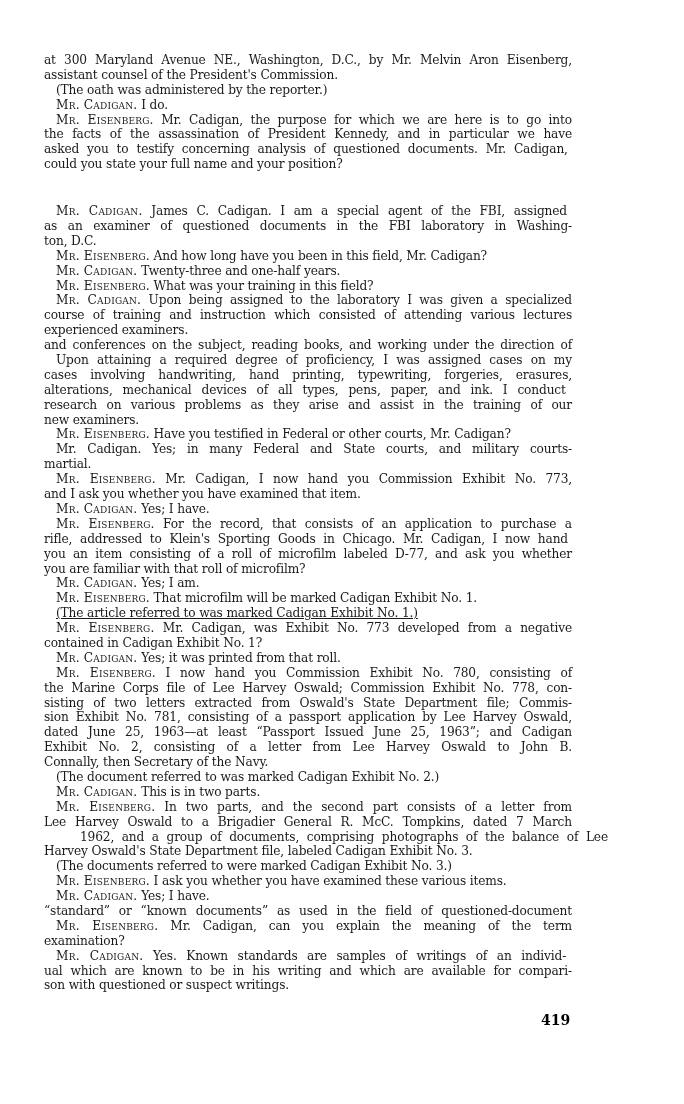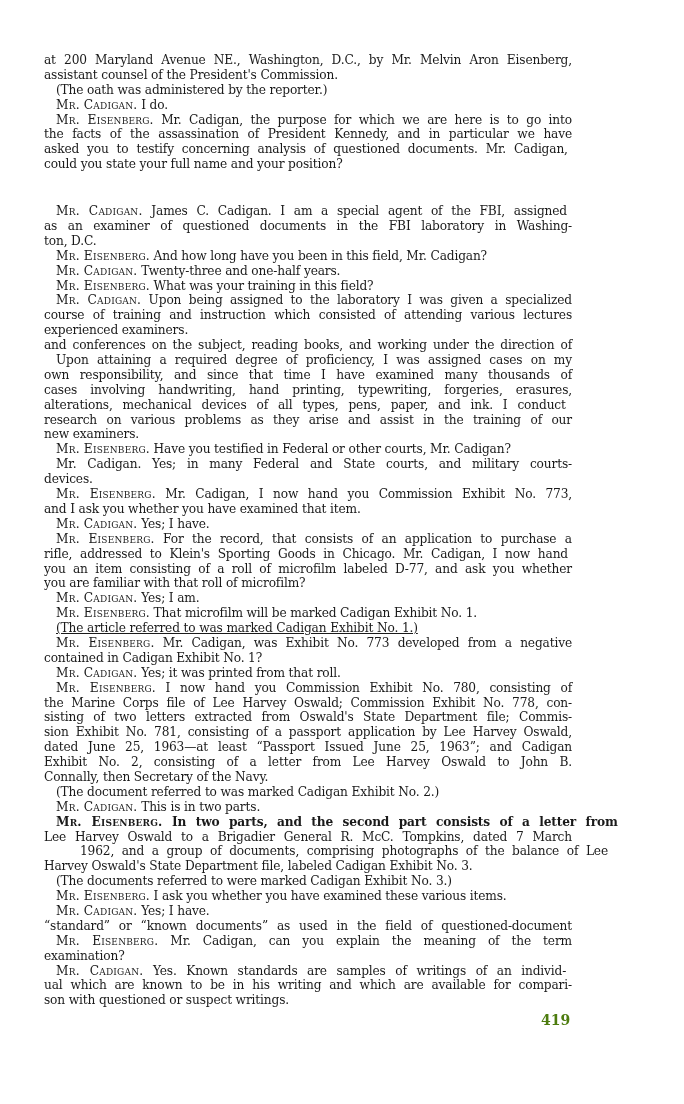--- a/index.html
+++ b/index.html
@@ -43,54 +43,53 @@
     font-variant: small-caps;
     letter-spacing: 0.2px;
   }
   .page-number {
     position: absolute;
     left: 541px;
     top: 1012px;
     font-family: "DejaVu Serif", "Liberation Serif", serif;
     font-weight: bold;
     font-size: 14px;
-    color: #4d7c0f;
+    color: #000000;
   }
 </style>
 </head>
 <body>
 
 <div class="page" id="page">
-    <div class="line" style="white-space: nowrap; text-align: left; text-align-last: left; word-spacing: 4.44744px;"><span>at 200 Maryland Avenue NE., Washington, D.C., by Mr. Melvin Aron Eisenberg,</span></div>
+    <div class="line" style="white-space: nowrap; text-align: left; text-align-last: left; word-spacing: 4.44744px;"><span>at 300 Maryland Avenue NE., Washington, D.C., by Mr. Melvin Aron Eisenberg,</span></div>
     <div class="line last" style="white-space: nowrap; text-align: left; text-align-last: left;"><span>assistant counsel of the President's Commission.</span></div>
     <div class="line indent last" style="white-space: nowrap; text-align: left; text-align-last: left;"><span>(The oath was administered by the reporter.)</span></div>
     <div class="line indent last" style="white-space: nowrap; text-align: left; text-align-last: left;"><span class="speaker">Mr. Cadigan.</span><span> I do.</span></div>
     <div class="line indent" style="white-space: nowrap; text-align: left; text-align-last: left; word-spacing: 3.77455px;"><span class="speaker">Mr. Eisenberg.</span><span> Mr. Cadigan, the purpose for which we are here is to go into</span></div>
     <div class="line" style="white-space: nowrap; text-align: left; text-align-last: left; word-spacing: 4.95182px;"><span>the facts of the assassination of President Kennedy, and in particular we have</span></div>
     <div class="line" style="white-space: nowrap; text-align: left; text-align-last: left; word-spacing: 4.1804px;"><span>asked you to testify concerning analysis of questioned documents.  Mr. Cadigan,</span></div>
     <div class="line last" style="white-space: nowrap; text-align: left; text-align-last: left;"><span>could you state your full name and your position?</span></div>
     <div class="line indent" style="white-space: nowrap; text-align: left; text-align-last: left; word-spacing: 5.05134px; margin-top: 32px;"><span class="speaker">Mr. Cadigan.</span><span> James C. Cadigan.  I am a special agent of the FBI, assigned</span></div>
     <div class="line" style="white-space: nowrap; text-align: left; text-align-last: left; word-spacing: 6.8892px;"><span>as an examiner of questioned documents in the FBI laboratory in Washing-</span></div>
     <div class="line last" style="white-space: nowrap; text-align: left; text-align-last: left;"><span>ton, D.C.</span></div>
     <div class="line indent last" style="white-space: nowrap; text-align: left; text-align-last: left;"><span class="speaker">Mr. Eisenberg.</span><span> And how long have you been in this field, Mr. Cadigan?</span></div>
     <div class="line indent last" style="white-space: nowrap; text-align: left; text-align-last: left;"><span class="speaker">Mr. Cadigan.</span><span> Twenty-three and one-half years.</span></div>
     <div class="line indent last" style="white-space: nowrap; text-align: left; text-align-last: left;"><span class="speaker">Mr. Eisenberg.</span><span> What was your training in this field?</span></div>
     <div class="line indent" style="white-space: nowrap; text-align: left; text-align-last: left; word-spacing: 3.72266px;"><span class="speaker">Mr. Cadigan.</span><span> Upon being assigned to the laboratory I was given a specialized</span></div>
     <div class="line" style="white-space: nowrap; text-align: left; text-align-last: left; word-spacing: 4.67188px;"><span>course of training and instruction which consisted of attending various lectures</span></div>
     <div class="line last" style="white-space: nowrap; text-align: left; text-align-last: left;"><span>experienced examiners.</span></div>
     <div class="line" style="white-space: nowrap; text-align: left; text-align-last: left; word-spacing: 2.26693px;"><span>and conferences on the subject, reading books, and working under the direction of</span></div>
     <div class="line indent" style="white-space: nowrap; text-align: left; text-align-last: left; word-spacing: 4.54948px;"><span>Upon attaining a required degree of proficiency, I was assigned cases on my</span></div>
-    <div class="line" style="white-space: nowrap; text-align: left; text-align-last: left; word-spacing: 6.80398px;"><span>own responsibility, and since that time I have examined many thousands of</span></div>
     <div class="line" style="white-space: nowrap; text-align: left; text-align-last: left; word-spacing: 9.42857px;"><span>cases involving handwriting, hand printing, typewriting, forgeries, erasures,</span></div>
     <div class="line" style="white-space: nowrap; text-align: left; text-align-last: left; word-spacing: 6.20964px;"><span>alterations, mechanical devices of all types, pens, paper, and ink.  I conduct</span></div>
     <div class="line" style="white-space: nowrap; text-align: left; text-align-last: left; word-spacing: 5.70312px;"><span>research on various problems as they arise and assist in the training of our</span></div>
     <div class="line last" style="white-space: nowrap; text-align: left; text-align-last: left;"><span>new examiners.</span></div>
     <div class="line indent last" style="white-space: nowrap; text-align: left; text-align-last: left;"><span class="speaker">Mr. Eisenberg.</span><span> Have you testified in Federal or other courts, Mr. Cadigan?</span></div>
     <div class="line indent" style="white-space: nowrap; text-align: left; text-align-last: left; word-spacing: 7.16619px;"><span>Mr. Cadigan. Yes; in many Federal and State courts, and military courts-</span></div>
-    <div class="line last" style="white-space: nowrap; text-align: left; text-align-last: left;"><span>devices.</span></div>
+    <div class="line last" style="white-space: nowrap; text-align: left; text-align-last: left;"><span>martial.</span></div>
     <div class="line indent" style="white-space: nowrap; text-align: left; text-align-last: left; word-spacing: 5.85369px;"><span class="speaker">Mr. Eisenberg.</span><span> Mr. Cadigan, I now hand you Commission Exhibit No. 773,</span></div>
     <div class="line last" style="white-space: nowrap; text-align: left; text-align-last: left;"><span>and I ask you whether you have examined that item.</span></div>
     <div class="line indent last" style="white-space: nowrap; text-align: left; text-align-last: left;"><span class="speaker">Mr. Cadigan.</span><span> Yes; I have.</span></div>
     <div class="line indent" style="white-space: nowrap; text-align: left; text-align-last: left; word-spacing: 4.71615px;"><span class="speaker">Mr. Eisenberg.</span><span> For the record, that consists of an application to purchase a</span></div>
     <div class="line" style="white-space: nowrap; text-align: left; text-align-last: left; word-spacing: 3.97596px;"><span>rifle, addressed to Klein's Sporting Goods in Chicago.  Mr. Cadigan, I now hand</span></div>
     <div class="line" style="white-space: nowrap; text-align: left; text-align-last: left; word-spacing: 3.64286px;"><span>you an item consisting of a roll of microfilm labeled D-77, and ask you whether</span></div>
     <div class="line last" style="white-space: nowrap; text-align: left; text-align-last: left;"><span>you are familiar with that roll of microfilm?</span></div>
     <div class="line indent last" style="white-space: nowrap; text-align: right; text-align-last: left;"><span class="speaker">Mr. Cadigan.</span><span> Yes; I am.</span></div>
     <div class="line indent last" style="white-space: nowrap; text-align: left; text-align-last: left;"><span class="speaker">Mr. Eisenberg.</span><span> That microfilm will be marked Cadigan Exhibit No. 1.</span></div>
     <div class="line indent last" style="white-space: nowrap; text-align: left; text-align-last: left; text-decoration: underline;"><span>(The article referred to was marked Cadigan Exhibit No. 1.)</span></div>
@@ -99,21 +98,21 @@
     <div class="line indent last" style="white-space: nowrap; text-align: left; text-align-last: left;"><span class="speaker">Mr. Cadigan.</span><span> Yes; it was printed from that roll.</span></div>
     <div class="line indent" style="white-space: nowrap; text-align: left; text-align-last: left; word-spacing: 5.97727px;"><span class="speaker">Mr. Eisenberg.</span><span> I now hand you Commission Exhibit No. 780, consisting of</span></div>
     <div class="line" style="white-space: nowrap; text-align: left; text-align-last: left; word-spacing: 4.10156px;"><span>the Marine Corps file of Lee Harvey Oswald; Commission Exhibit No. 778, con-</span></div>
     <div class="line" style="white-space: nowrap; text-align: left; text-align-last: left; word-spacing: 5.73594px;"><span>sisting of two letters extracted from Oswald's State Department file; Commis-</span></div>
     <div class="line" style="white-space: nowrap; text-align: center; text-align-last: left; word-spacing: 3.30599px;"><span>sion Exhibit No. 781, consisting of a passport application by Lee Harvey Oswald,</span></div>
     <div class="line" style="white-space: nowrap; text-align: left; text-align-last: left; word-spacing: 6.08239px;"><span>dated June 25, 1963—at least “Passport Issued June 25, 1963”; and Cadigan</span></div>
     <div class="line" style="white-space: nowrap; text-align: left; text-align-last: left; word-spacing: 7.68269px;"><span>Exhibit No. 2, consisting of a letter from Lee Harvey Oswald to John B.</span></div>
     <div class="line last" style="white-space: nowrap; text-align: left; text-align-last: left;"><span>Connally, then Secretary of the Navy.</span></div>
     <div class="line indent last" style="white-space: nowrap; text-align: left; text-align-last: left;"><span>(The document referred to was marked Cadigan Exhibit No. 2.)</span></div>
     <div class="line indent last" style="white-space: nowrap; text-align: left; text-align-last: left;"><span class="speaker">Mr. Cadigan.</span><span> This is in two parts.</span></div>
-    <div class="line indent" style="white-space: nowrap; text-align: center; text-align-last: left; word-spacing: 5.34976px; font-weight: bold;"><span class="speaker">Mr. Eisenberg.</span><span> In two parts, and the second part consists of a letter from</span></div>
+    <div class="line indent" style="white-space: nowrap; text-align: center; text-align-last: left; word-spacing: 5.34976px;"><span class="speaker">Mr. Eisenberg.</span><span> In two parts, and the second part consists of a letter from</span></div>
     <div class="line" style="white-space: nowrap; text-align: left; text-align-last: left; word-spacing: 5.10156px;"><span>Lee Harvey Oswald to a Brigadier General R. McC. Tompkins, dated 7 March</span></div>
     <div class="line" style="white-space: nowrap; text-align: left; text-align-last: left; word-spacing: 3.87891px; margin-left: 36px;"><span>1962, and a group of documents, comprising photographs of the balance of Lee</span></div>
     <div class="line last" style="white-space: nowrap; text-align: left; text-align-last: left;"><span>Harvey Oswald's State Department file, labeled Cadigan Exhibit No. 3.</span></div>
     <div class="line indent last" style="white-space: nowrap; text-align: left; text-align-last: left;"><span>(The documents referred to were marked Cadigan Exhibit No. 3.)</span></div>
     <div class="line indent last" style="white-space: nowrap; text-align: left; text-align-last: left;"><span class="speaker">Mr. Eisenberg.</span><span> I ask you whether you have examined these various items.</span></div>
     <div class="line indent last" style="white-space: nowrap; text-align: left; text-align-last: left;"><span class="speaker">Mr. Cadigan.</span><span> Yes; I have.</span></div>
     <div class="line" style="white-space: nowrap; text-align: left; text-align-last: left; word-spacing: 5.19375px;"><span>“standard” or “known documents” as used in the field of questioned-document</span></div>
     <div class="line indent" style="white-space: nowrap; text-align: left; text-align-last: left; word-spacing: 8.35369px;"><span class="speaker">Mr. Eisenberg.</span><span> Mr. Cadigan, can you explain the meaning of the term</span></div>
     <div class="line last" style="white-space: nowrap; text-align: left; text-align-last: left;"><span>examination?</span></div>
     <div class="line indent" style="white-space: nowrap; text-align: left; text-align-last: left; word-spacing: 5.86068px;"><span class="speaker">Mr. Cadigan.</span><span> Yes.  Known standards are samples of writings of an individ-</span></div>

